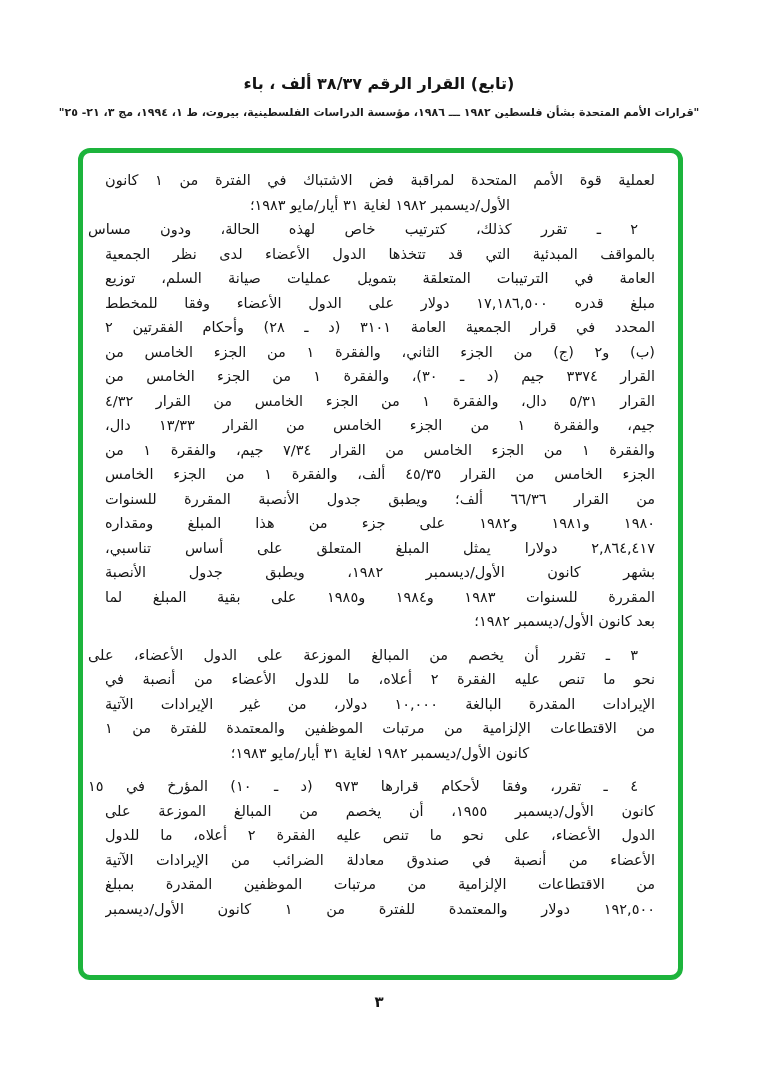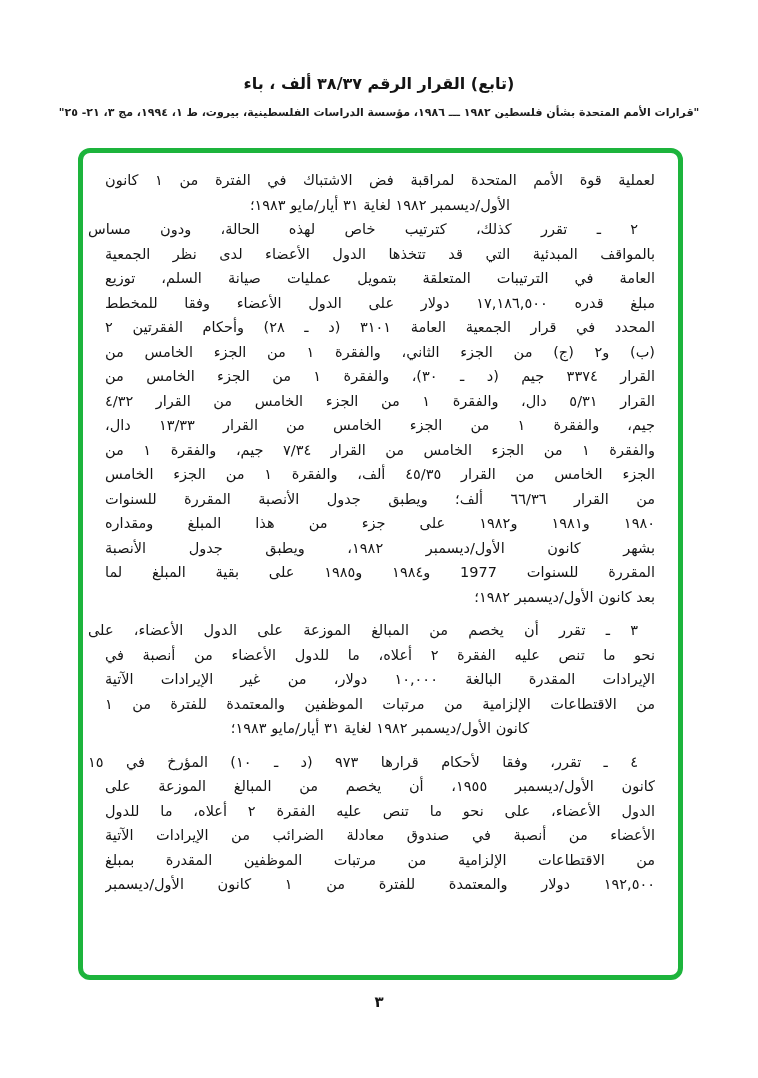--- a/index.html
+++ b/index.html
@@ -74,22 +74,23 @@
       <div class="line align-j"><span>مبلغ قدره ١٧,١٨٦,٥٠٠ دولار على الدول الأعضاء وفقا للمخطط</span></div>
       <div class="line align-j"><span>المحدد في قرار الجمعية العامة ٣١٠١ (د ـ ٢٨) وأحكام الفقرتين ٢</span></div>
       <div class="line align-j"><span>(ب) و٢ (ج) من الجزء الثاني، والفقرة ١ من الجزء الخامس من</span></div>
       <div class="line align-j"><span>القرار ٣٣٧٤ جيم (د ـ ٣٠)، والفقرة ١ من الجزء الخامس من</span></div>
       <div class="line align-j"><span>القرار ٥/٣١ دال، والفقرة ١ من الجزء الخامس من القرار ٤/٣٢</span></div>
       <div class="line align-j"><span>جيم، والفقرة ١ من الجزء الخامس من القرار ١٣/٣٣ دال،</span></div>
       <div class="line align-j"><span>والفقرة ١ من الجزء الخامس من القرار ٧/٣٤ جيم، والفقرة ١ من</span></div>
       <div class="line align-j"><span>الجزء الخامس من القرار ٤٥/٣٥ ألف، والفقرة ١ من الجزء الخامس</span></div>
       <div class="line align-j"><span>من القرار ٦٦/٣٦ ألف؛ ويطبق جدول الأنصبة المقررة للسنوات</span></div>
       <div class="line align-j"><span>١٩٨٠ و١٩٨١ و١٩٨٢ على جزء من هذا المبلغ ومقداره</span></div>
+      <div class="line align-j"><span>٢,٨٦٤,٤١٧ دولارا يمثل المبلغ المتعلق على أساس تناسبي،</span></div>
       <div class="line align-j"><span>بشهر كانون الأول/ديسمبر ١٩٨٢، ويطبق جدول الأنصبة</span></div>
-      <div class="line align-j"><span>المقررة للسنوات 1977 و١٩٨٤ و١٩٨٥ على بقية المبلغ لما</span></div>
+      <div class="line align-j"><span>المقررة للسنوات ١٩٨٣ و١٩٨٤ و١٩٨٥ على بقية المبلغ لما</span></div>
       <div class="line align-s"><span>بعد كانون الأول/ديسمبر ١٩٨٢؛</span></div>
     </div>
     <div class="para gap">
       <div class="line align-j indent"><span>٣ ـ </span><span class="bold">تقرر</span><span> أن يخصم من المبالغ الموزعة على الدول الأعضاء، على</span></div>
       <div class="line align-j"><span>نحو ما تنص عليه الفقرة ٢ أعلاه، ما للدول الأعضاء من أنصبة في</span></div>
       <div class="line align-j"><span>الإيرادات المقدرة البالغة ١٠,٠٠٠ دولار، من غير الإيرادات الآتية</span></div>
       <div class="line align-j"><span>من الاقتطاعات الإلزامية من مرتبات الموظفين والمعتمدة للفترة من ١</span></div>
       <div class="line align-c"><span>كانون الأول/ديسمبر ١٩٨٢ لغاية ٣١ أيار/مايو ١٩٨٣؛</span></div>
     </div>
     <div class="para gap">

